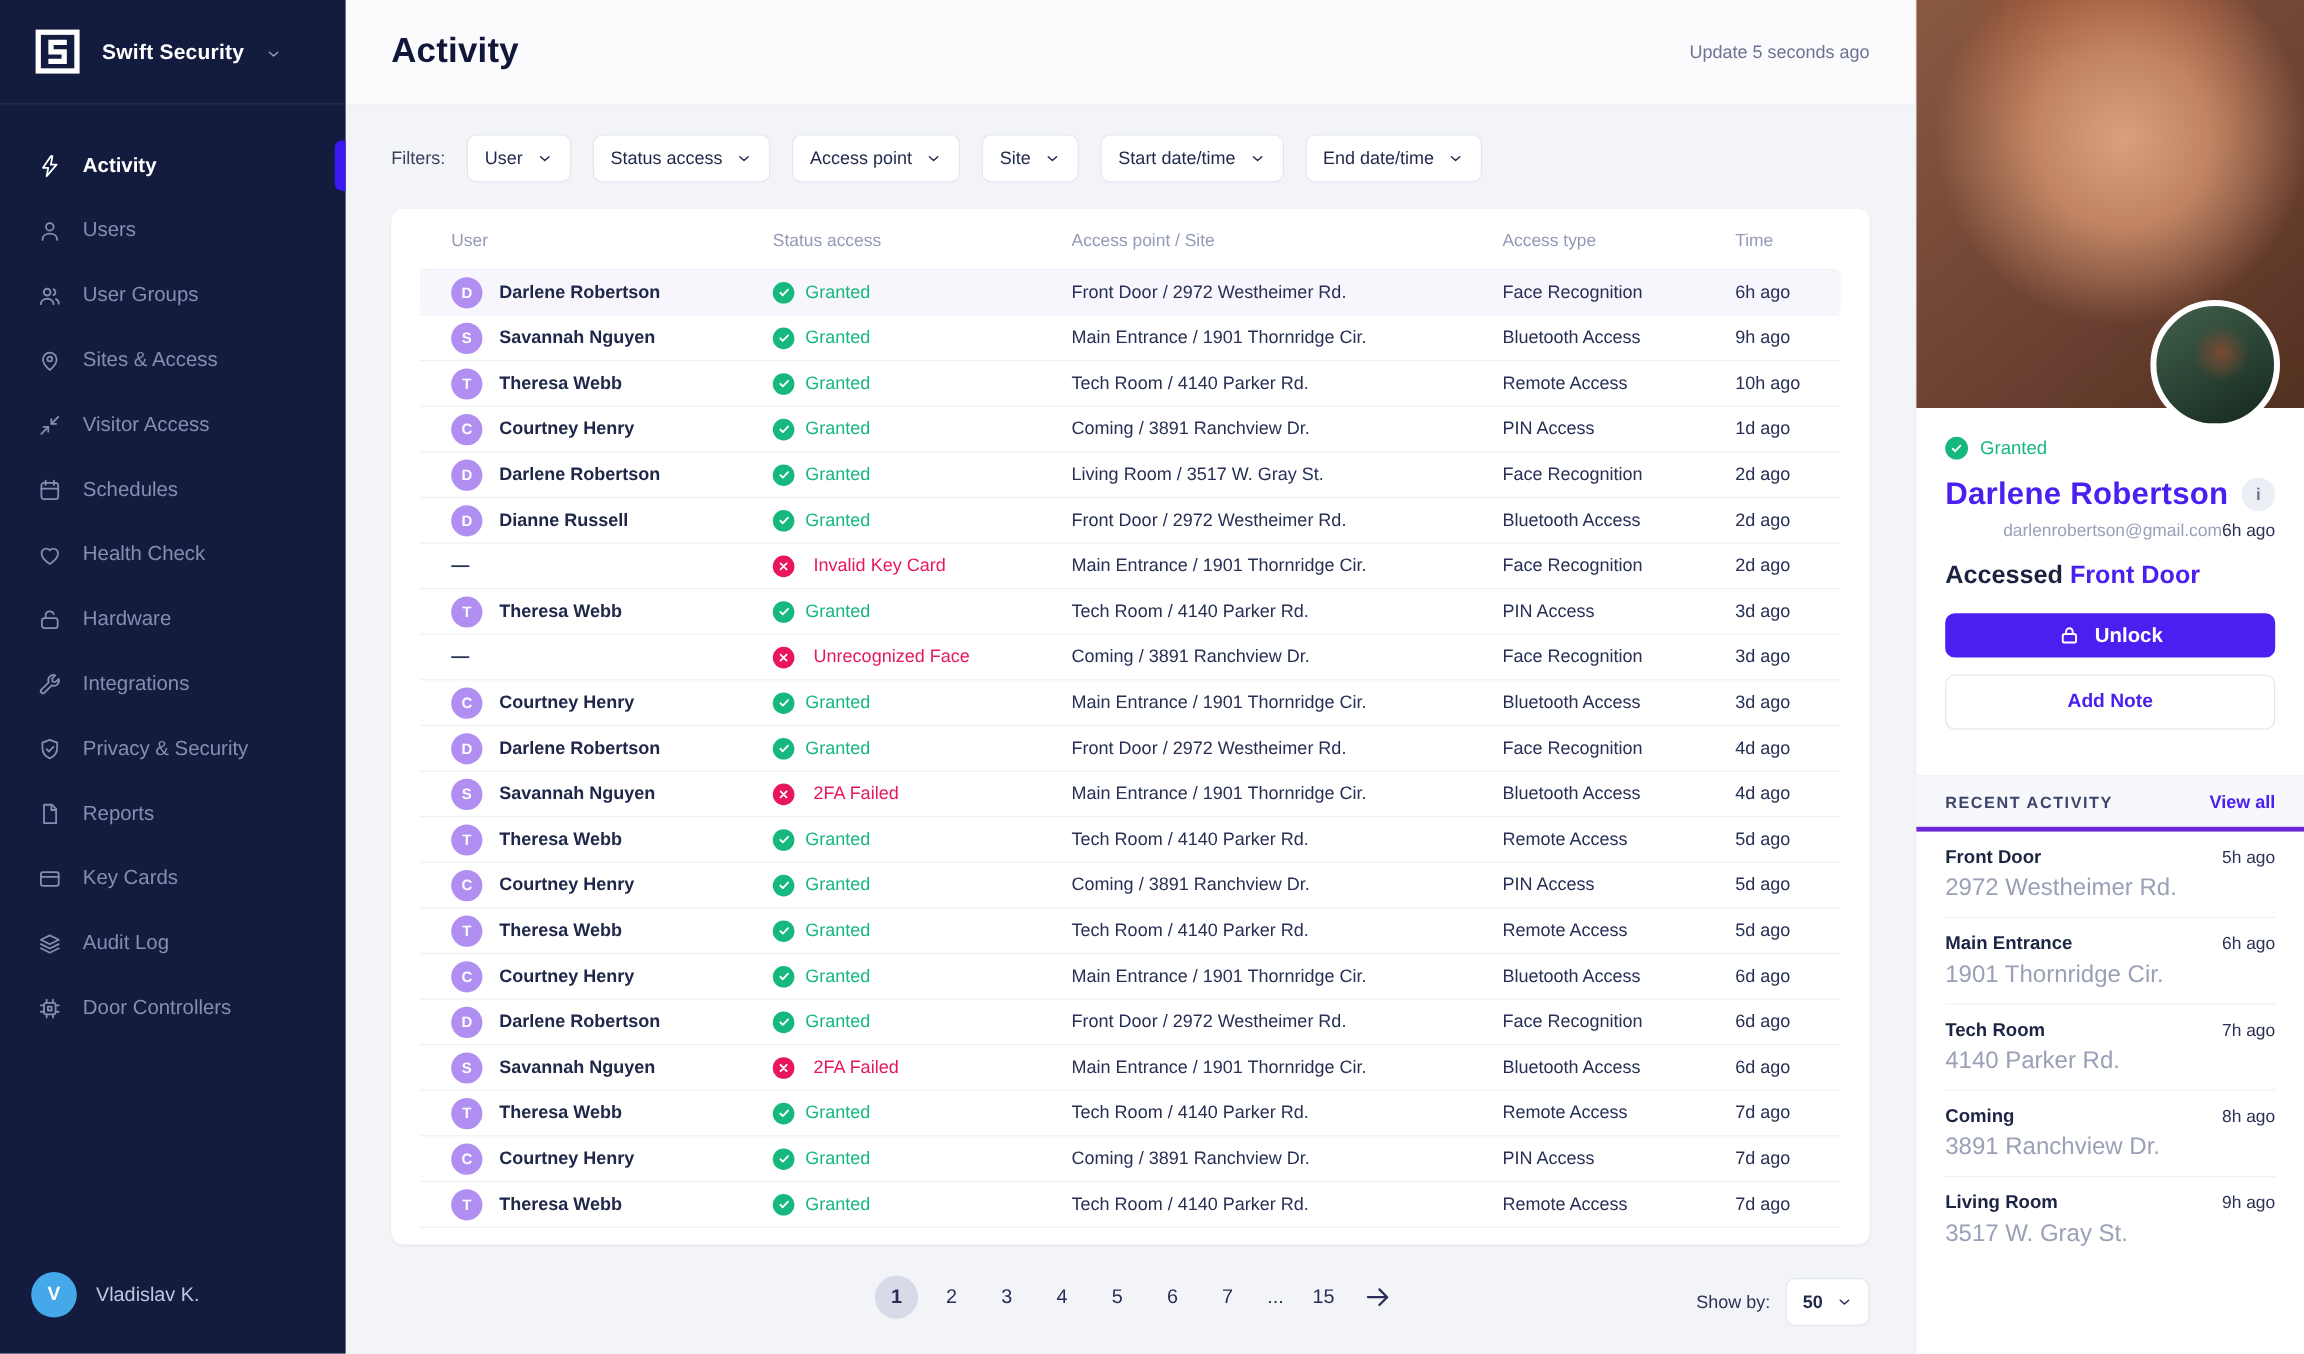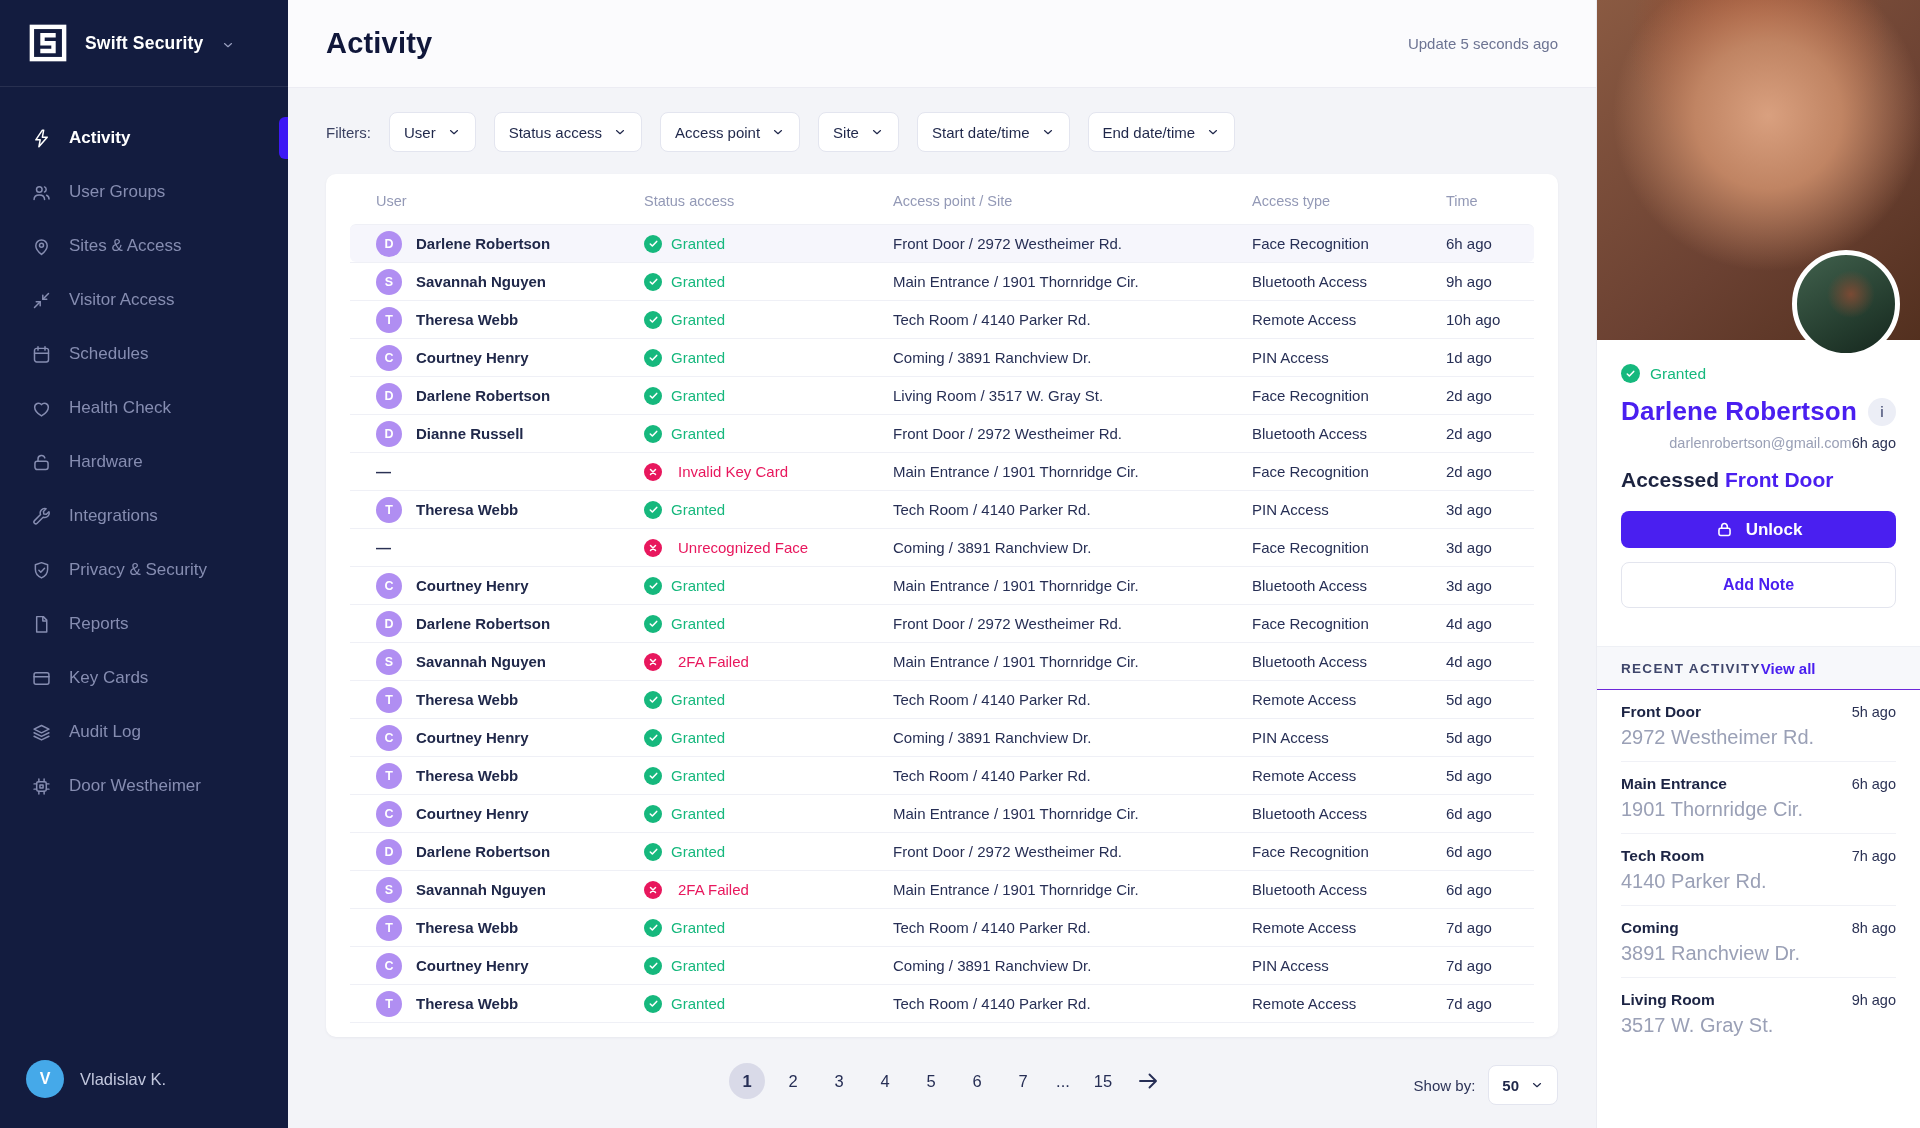--- a/index.html
+++ b/index.html
@@ -90,22 +90,22 @@
   .profile-meta{display:flex;justify-content:flex-end;align-items:center;margin-top:8px;font-size:14.5px;}
   .profile-email{color:#9aa0b6;}
   .profile-time{color:#2a3154;}
   .accessed-row{margin-top:17px;font-size:21px;font-weight:700;color:#1c2340;}
   .accessed-link{color:var(--accent,#4a1ff0);cursor:pointer;}
   .unlock-btn{margin-top:19px;width:100%;height:37px;border:0;border-radius:8px;background:var(--accent,#4a1ff0);
          color:#fff;font-size:17px;font-weight:700;display:flex;align-items:center;justify-content:center;gap:12px;
          cursor:pointer;font-family:inherit;}
   .addnote-btn{margin-top:14px;width:100%;height:46px;border-radius:8px;background:#fff;border:1px solid #e3e5ee;
          color:var(--accent,#4a1ff0);font-size:16px;font-weight:700;cursor:pointer;font-family:inherit;}
-  .recent-header{margin:38px -24px 0;background:#f7f8fb;border-top:1px solid #eef0f5;border-bottom:1px solid #6d28d9;
-         height:42px;display:flex;align-items:center;justify-content:flex-start;padding:0 24px;}
+  .recent-header{margin:38px -24px 0;background:#f7f8fb;border-top:1px solid #eef0f5;border-bottom:4px solid #6d28d9;
+         height:42px;display:flex;align-items:center;justify-content:space-between;padding:0 24px;}
   .recent-title{font-size:13.5px;font-weight:700;color:#3f466b;letter-spacing:1.3px;}
   .view-all{color:var(--accent,#4a1ff0);font-size:15px;font-weight:700;cursor:pointer;}
   .recent-item{padding:13px 0 12px;border-bottom:1px solid #f0f1f6;cursor:pointer;}
   .recent-item:last-child{border-bottom:0;}
   .ri-top{display:flex;justify-content:space-between;align-items:center;}
   .ri-name{font-size:15.5px;font-weight:700;color:#1c2444;}
   .ri-time{font-size:14.5px;color:#2a3154;}
   .ri-sub{margin-top:5px;font-size:20px;color:#9aa0b6;}
 </style>
 </head>
@@ -132,20 +132,29 @@
     <span class="ico">
           <svg width="21" height="21" viewBox="0 0 24 24" fill="none" stroke="currentColor" stroke-width="1.7" stroke-linecap="round" stroke-linejoin="round">
             <path d="M13 2.5 5.5 13.5h5L9 21.5 18.5 10.5H13l1.5-8z"></path>
           </svg>
         </span>
     <span class="lbl">Activity</span>
   </div>
       <div class="nav-item">
     <span class="ico">
           <svg width="21" height="21" viewBox="0 0 24 24" fill="none" stroke="currentColor" stroke-width="1.7" stroke-linecap="round" stroke-linejoin="round">
+            <circle cx="12" cy="8" r="3.6"></circle>
+            <path d="M5 20.5c0-3.8 3.1-6 7-6s7 2.2 7 6"></path>
+          </svg>
+        </span>
+    <span class="lbl">Users</span>
+  </div>
+      <div class="nav-item">
+    <span class="ico">
+          <svg width="21" height="21" viewBox="0 0 24 24" fill="none" stroke="currentColor" stroke-width="1.7" stroke-linecap="round" stroke-linejoin="round">
             <circle cx="9.5" cy="8.5" r="3.2"></circle>
             <path d="M3.5 20c0-3.3 2.7-5.2 6-5.2s6 1.9 6 5.2"></path>
             <path d="M15.5 5.6a3.2 3.2 0 0 1 0 5.8"></path>
             <path d="M17.8 15.2c1.8.7 2.8 2.1 2.8 4.3"></path>
           </svg>
         </span>
     <span class="lbl">User Groups</span>
   </div>
       <div class="nav-item">
     <span class="ico">
@@ -239,21 +248,21 @@
     <span class="lbl">Audit Log</span>
   </div>
       <div class="nav-item">
     <span class="ico">
           <svg width="21" height="21" viewBox="0 0 24 24" fill="none" stroke="currentColor" stroke-width="1.7" stroke-linecap="round" stroke-linejoin="round">
             <rect x="6.5" y="6.5" width="11" height="11" rx="2"></rect>
             <rect x="10.2" y="10.2" width="3.6" height="3.6"></rect>
             <path d="M9 3.5v3M15 3.5v3M9 17.5v3M15 17.5v3M3.5 9h3M3.5 15h3M17.5 9h3M17.5 15h3"></path>
           </svg>
         </span>
-    <span class="lbl">Door Westheimer</span>
+    <span class="lbl">Door Controllers</span>
   </div>
     </nav>
   <div class="sidebar-user">
     <span class="user-avatar">V</span>
     <span class="user-name">Vladislav K.</span>
   </div>
 </aside>
 
 <main class="main">
   <div class="main-header">

